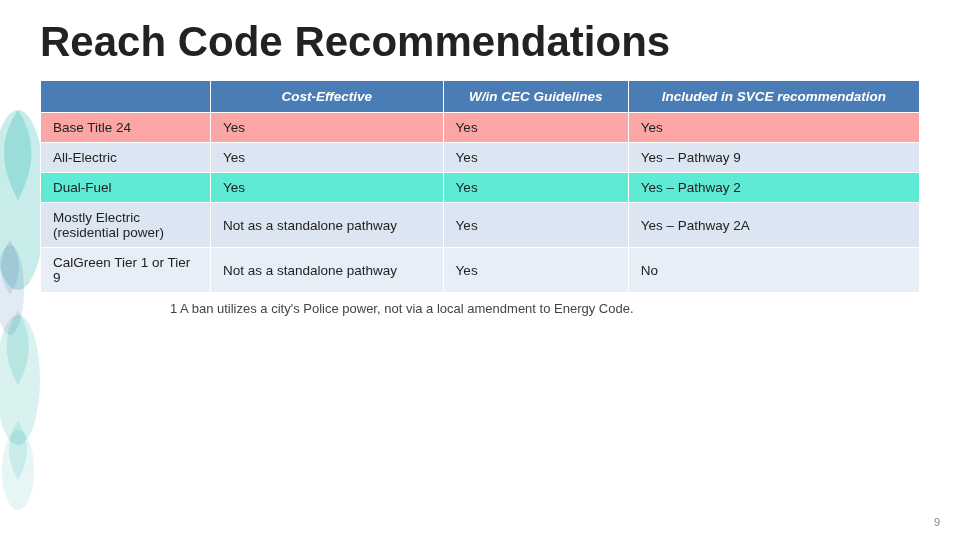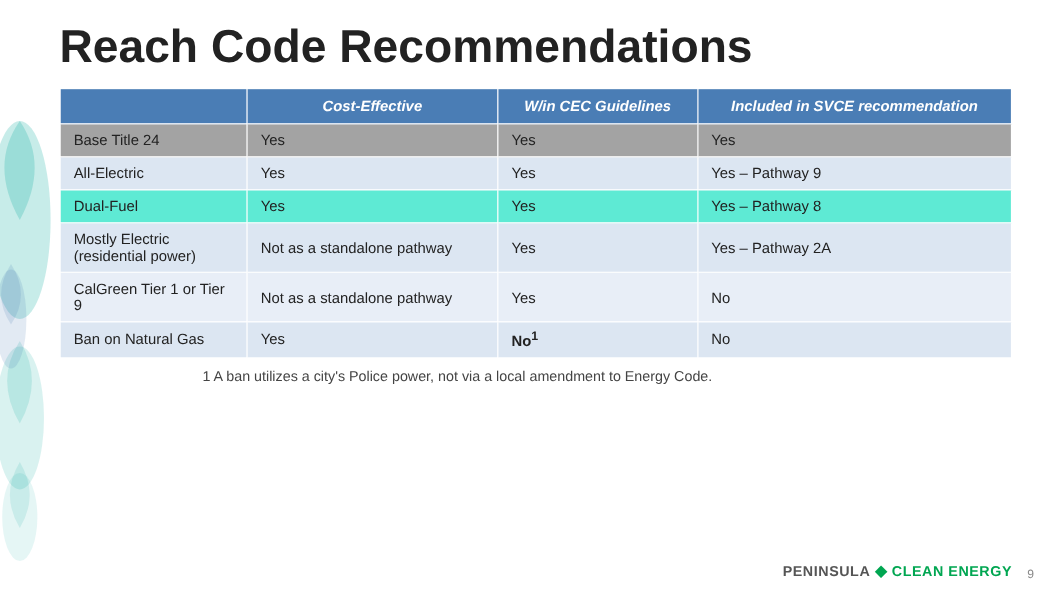--- a/index.html
+++ b/index.html
@@ -9,21 +9,21 @@
       width: 960px;
       height: 540px;
       overflow: hidden;
       position: relative;
     }
 
     .page {
       width: 960px;
       height: 540px;
       background: #fff;
-      padding: 18px 40px 10px 54px;
+      padding: 18px 40px 10px 40px;
       position: relative;
     }
 
     h1 {
       font-size: 42px;
       font-weight: bold;
       color: #222;
       margin-bottom: 14px;
       z-index: 1;
       position: relative;
@@ -57,21 +57,21 @@
 
     tbody tr {
       background: #dce6f2;
     }
 
     tbody tr:nth-child(even) {
       background: #c8d9ee;
     }
 
     
-    tbody tr:nth-child(1) { background: #a3a3a3; }
+    tbody tr:nth-child(1) { background: #fca5a5; }
     tbody tr:nth-child(2) { background: #dce6f2; }
     tbody tr:nth-child(3) { background: #5eead4; }
     tbody tr:nth-child(4) { background: #dce6f2; }
     tbody tr:nth-child(5) { background: #e8eef7; }
     tbody tr:nth-child(6) { background: #dce6f2; }
 
     tbody tr td {
       padding: 7px 12px;
       border: 1px solid #fff;
       text-align: left;
@@ -180,47 +180,36 @@
           <tr>
             <td>All-Electric</td>
             <td>Yes</td>
             <td>Yes</td>
             <td>Yes – Pathway 9</td>
           </tr>
           <tr>
             <td>Dual-Fuel</td>
             <td>Yes</td>
             <td>Yes</td>
-            <td>Yes – Pathway 8</td>
+            <td>Yes – Pathway 2</td>
           </tr>
           <tr>
             <td>Mostly Electric (residential power)</td>
             <td>Not as a standalone pathway</td>
             <td>Yes</td>
             <td>Yes – Pathway 2A</td>
           </tr>
           <tr>
             <td>CalGreen Tier 1 or Tier 9</td>
             <td>Not as a standalone pathway</td>
             <td>Yes</td>
             <td>No</td>
           </tr>
-          <tr>
-            <td>Ban on Natural Gas</td>
-            <td>Yes</td>
-            <td style="font-weight: bold;">No<sup>1</sup></td>
-            <td>No</td>
-          </tr>
         </tbody>
     </table>
 
     <div class="footnote">1 A ban utilizes a city's Police power, not via a local amendment to Energy Code.</div>
   </div>
 
-  <div class="logo-area">
-    <span class="logo-text-peninsula">PENINSULA</span>
-    <span class="logo-leaf" style="color:#00a651; font-size:15px;">◆</span>
-    <span class="logo-text-clean">CLEAN ENERGY</span>
-  </div>
 
   <span class="page-num">9</span>
 
 </div>
 
 </body></html>

